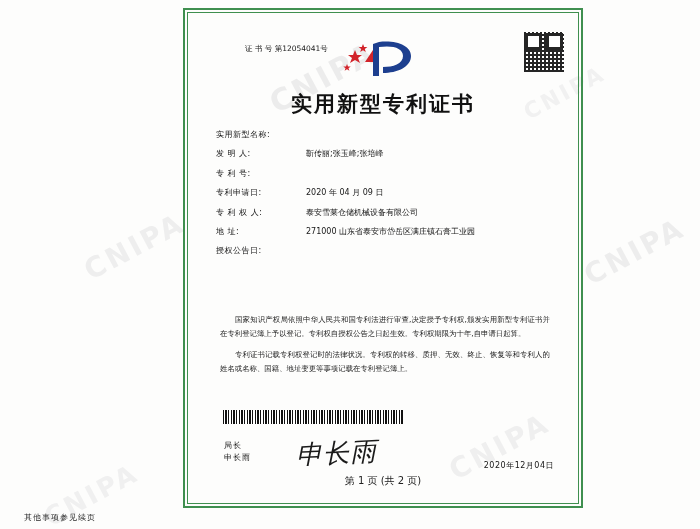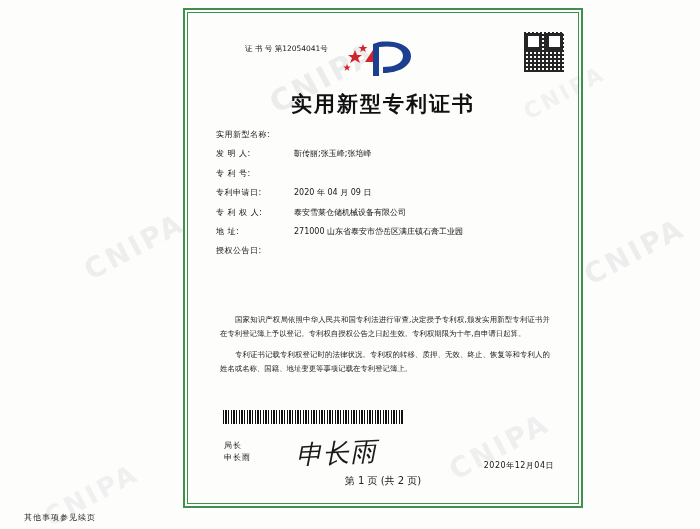--- a/index.html
+++ b/index.html
@@ -131,20 +131,21 @@
     top: 108px;
     width: 338px;
   }
   .field-row {
     display: flex;
     align-items: flex-start;
     margin-bottom: 9px;
     font-size: 8px;
     color: #1b1b1b;
     line-height: 1.3;
+    gap: 12px;
   }
   .field-label {
     width: 78px;
     flex: 0 0 78px;
     letter-spacing: 0.5px;
     color: #161616;
   }
   .field-value {
     flex: 1;
     color: #161616;

